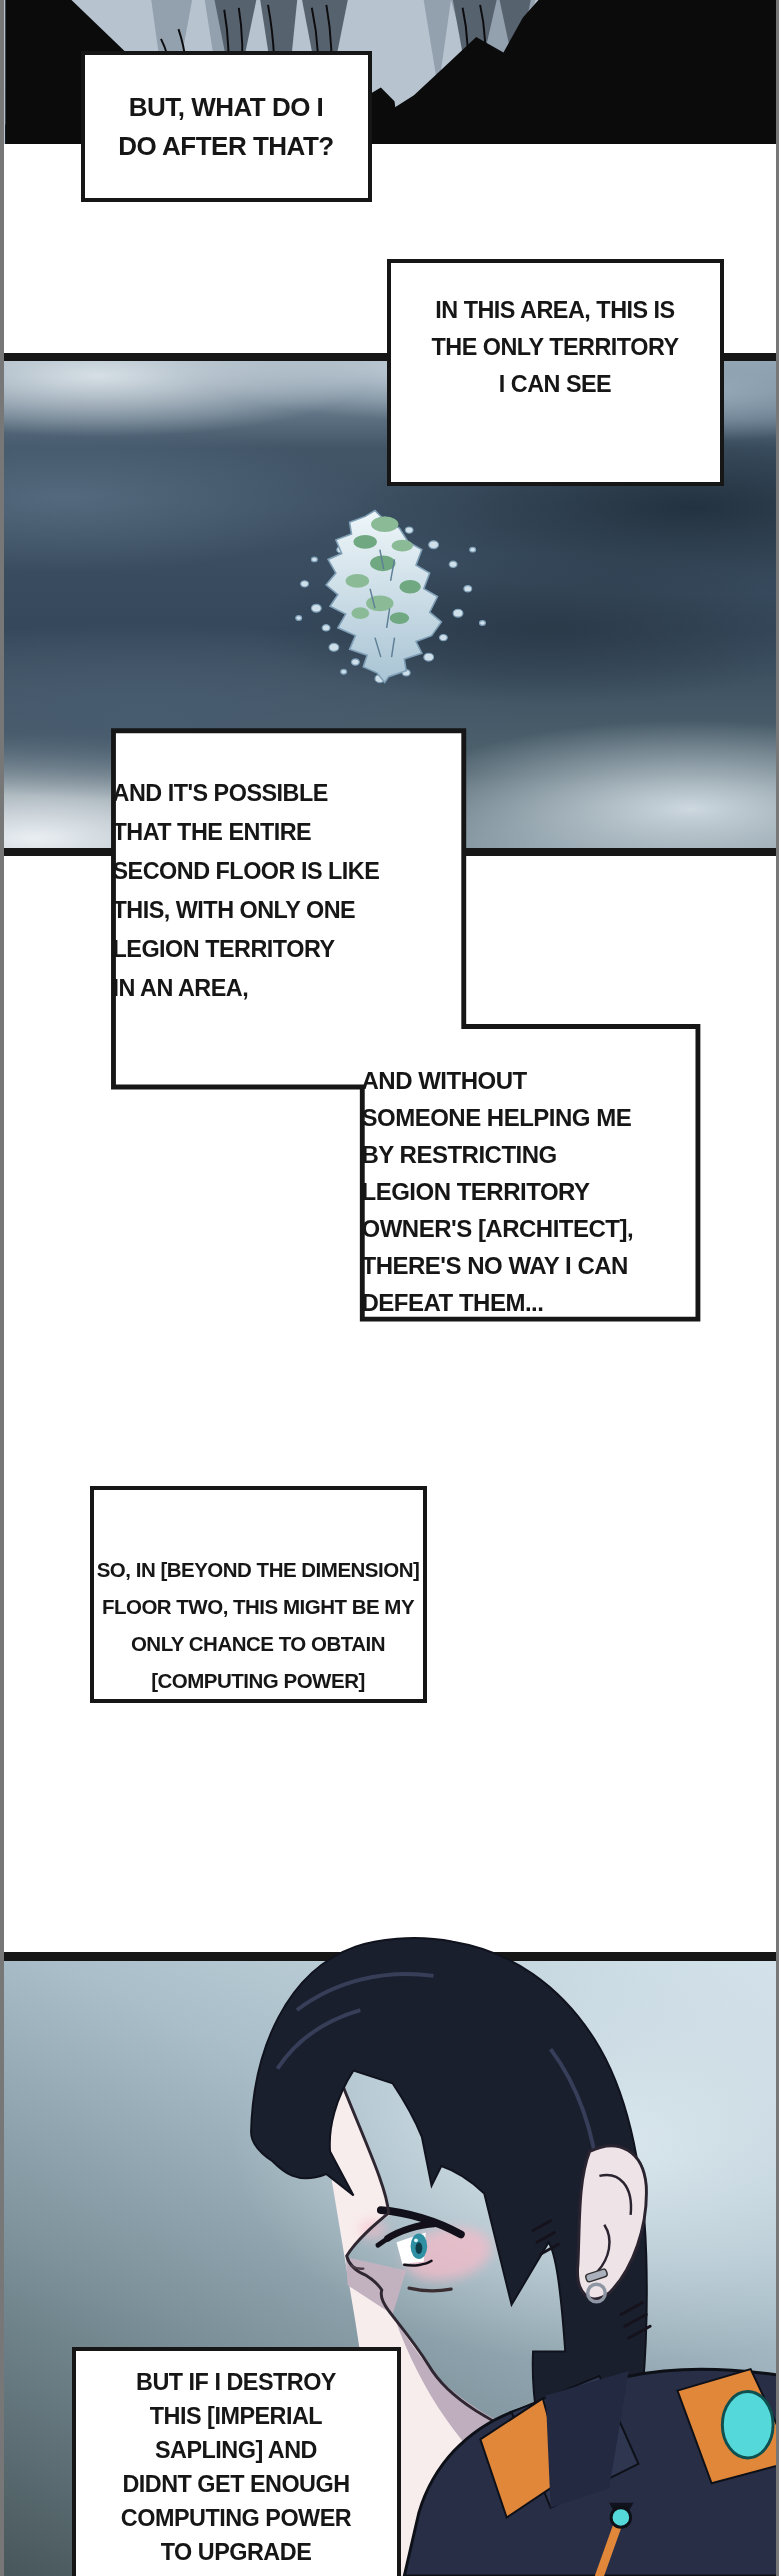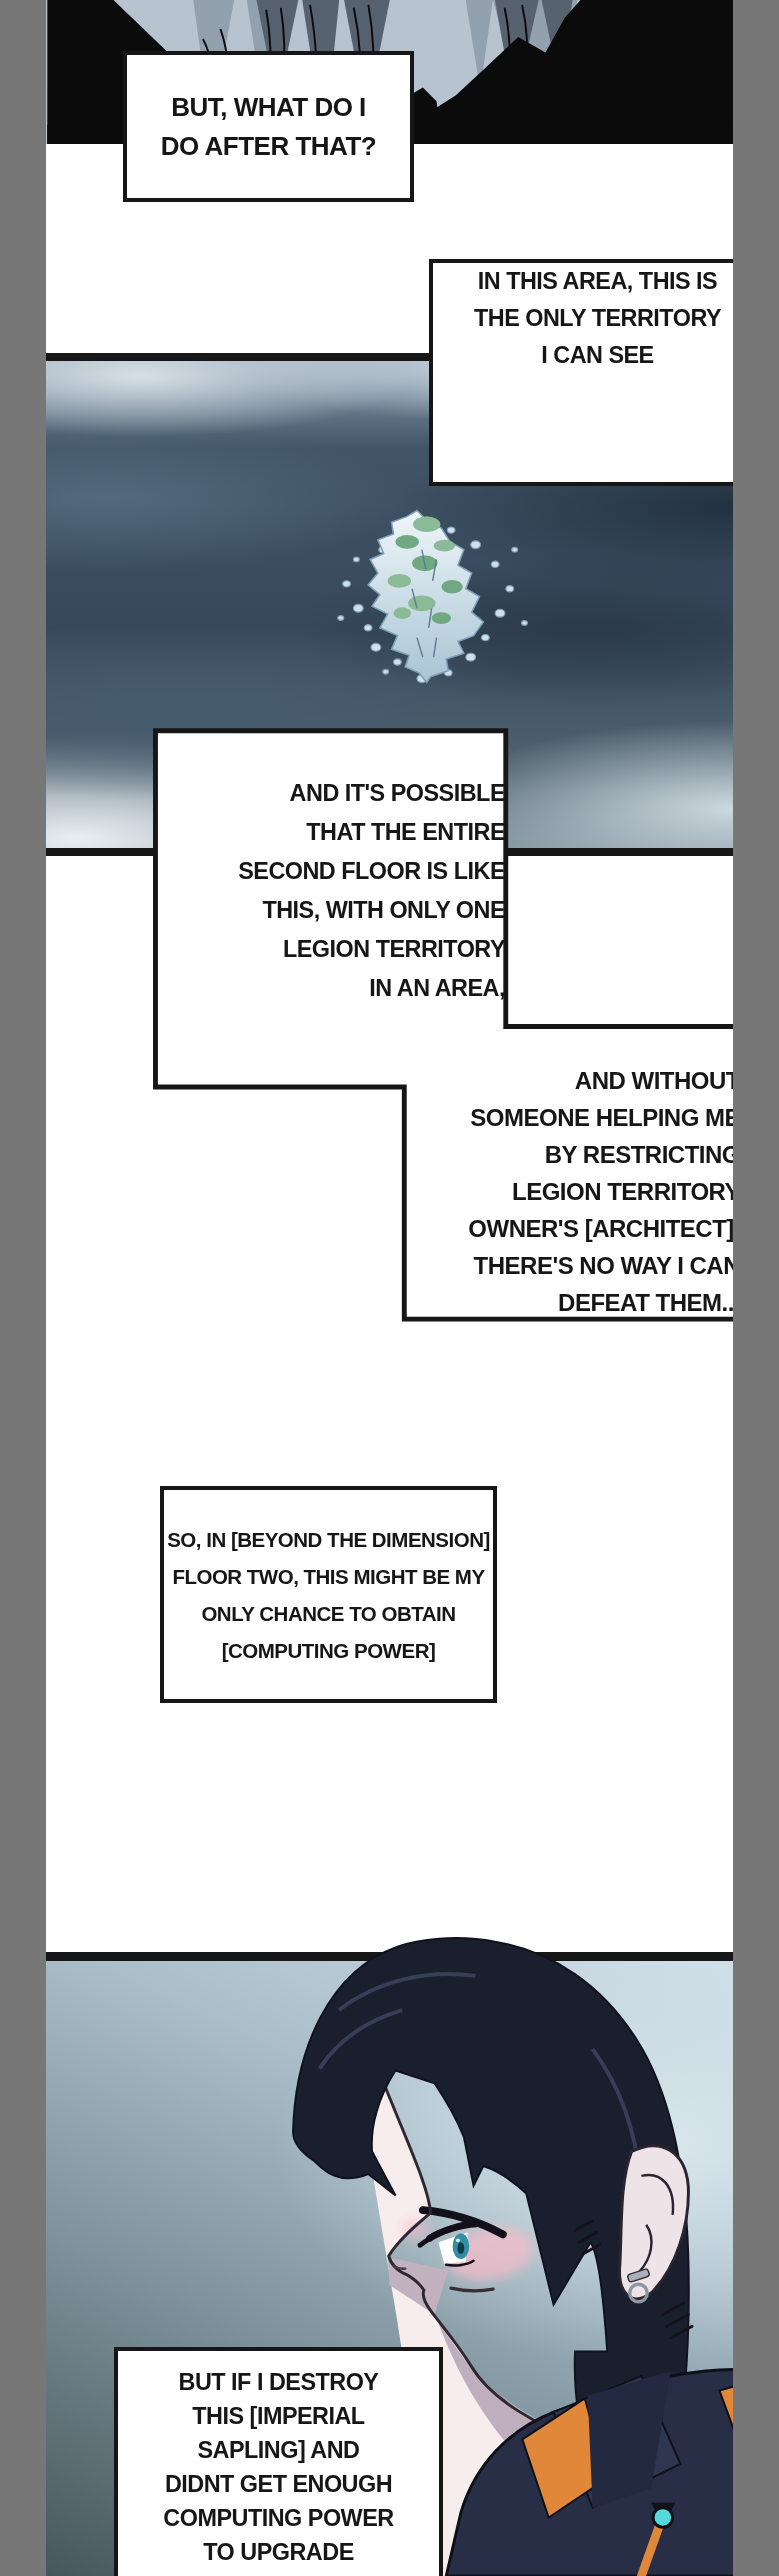--- a/index.html
+++ b/index.html
@@ -1,17 +1,17 @@
 <!DOCTYPE html>
 <html style="--ink: #161616; --paper: #ffffff; --panel1-sky: #b7c3cf; --panel1-trunk: #57626f; --silhouette: #0b0b0c; --sky-base: #36495c; --cloud-dark: #233240; --cloud-light: #cdd8df; --island-rock: #d9e8f0; --island-outline: #7fa0b8; --island-green: #8abb96; --hair: #1a1f2e; --skin: #f8eded; --skin-shadow: #c0b0bf; --blush: #f5bcc9; --eye-teal: #2f8fa3; --jacket-navy: #272e45; --jacket-orange: #e1873a; --gem-teal: #55d8da;"><head>
 <meta charset="utf-8">
 <style>
   html,body{margin:0;padding:0;background:#777;}
   .page{
-    position:relative;width:687px;height:2576px;margin:0 auto;
+    position:relative;width:772px;height:2576px;margin:0 auto;
     background:var(--paper,#ffffff);overflow:hidden;
     font-family:"Liberation Sans",sans-serif;
   }
   .panel{position:absolute;left:0;width:780px;overflow:hidden;}
   
   .panel-1{top:0;height:144px;background:#b7c3cf;}
   .panel-1 svg{display:block;width:780px;height:144px;}
   
   .panel-2{
     top:353px;height:503px;
@@ -45,30 +45,30 @@
     position:absolute;background:var(--paper,#ffffff);
     border:4.9px solid var(--ink,#161616);box-sizing:border-box;z-index:3;
     display:flex;flex-direction:column;align-items:center;
   }
   .bubble-text{
     margin:0;white-space:pre-line;text-align:center;
     font-weight:bold;color:var(--ink,#161616);letter-spacing:-0.5px;
   }
   .b1{left:77px;top:51px;width:291px;height:151px;justify-content:center;}
   .b1 .bubble-text{font-size:26px;line-height:39px;}
-  .b2{left:383px;top:259px;width:337px;height:227px;}
+  .b2{left:383px;top:259px;width:337px;height:227px;padding-top:29px;}
   .b2 .bubble-text{font-size:23.4px;line-height:37px;}
-  .b5{left:86px;top:1486px;width:337px;height:217px;justify-content:center;margin-left:28px;}
+  .b5{left:86px;top:1486px;width:337px;height:217px;justify-content:flex-end;}
   .b5 .bubble-text{font-size:20.5px;line-height:37px;}
   .b6{left:68px;top:2347px;width:329px;height:268px;padding-top:13.7px;}
   .b6 .bubble-text{font-size:23.4px;line-height:34px;}
   
   .union-svg{position:absolute;left:0;top:683px;width:780px;height:683px;z-index:3;}
   .b3-text,.b4-text{
-    position:absolute;z-index:4;white-space:pre-line;text-align:right;
+    position:absolute;z-index:4;white-space:pre-line;text-align:left;
     font-weight:bold;color:var(--ink,#161616);letter-spacing:-0.5px;margin:0;
   }
   .b3-text{left:109px;top:774px;width:350px;font-size:23.4px;line-height:39px;}
   .b4-text{left:358px;top:1062px;width:336px;font-size:24px;line-height:37px;}
 </style>
 </head>
 <body>
 
 <div class="page">
 

